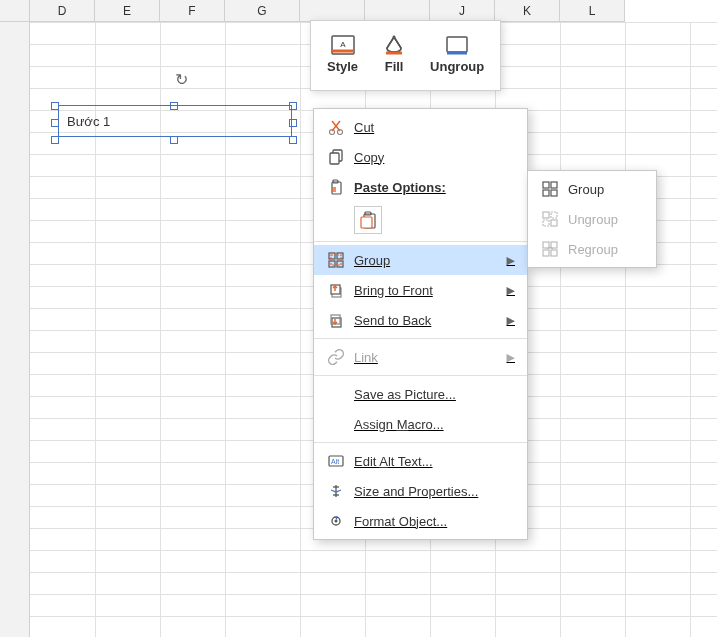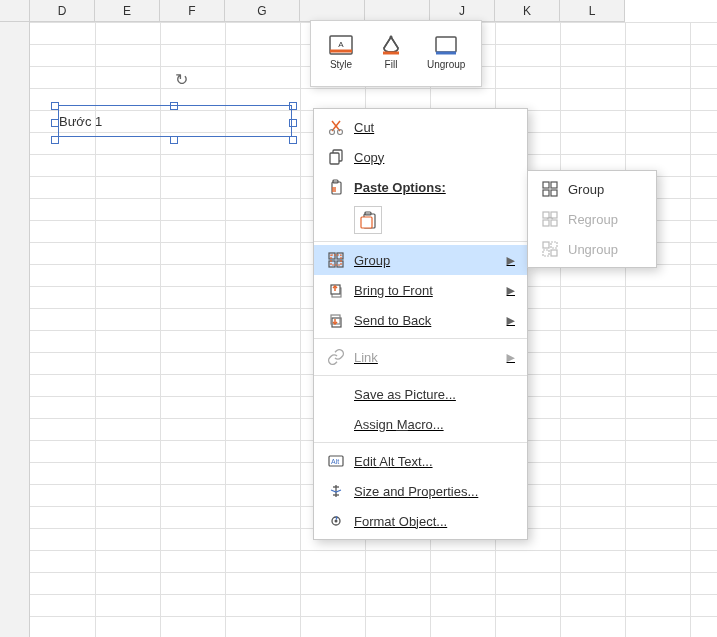--- a/index.html
+++ b/index.html
@@ -89,22 +89,23 @@
     .toolbar-btn-icon {
       width: 28px;
       height: 24px;
       display: flex;
       align-items: center;
       justify-content: center;
       font-size: 18px;
     }
 
     .toolbar-btn-label {
-      font-size: 10px;
+      font-size: 13px;
       color: #333;
+      font-weight: bold;
     }
 
     
     .context-menu {
       position: absolute;
       top: 108px;
       left: 313px;
       width: 215px;
       background: #fff;
       border: 1px solid #c8c8c8;
@@ -322,21 +323,21 @@
     <div class="handle" style="top:12px; left:115px;"></div>
     <div class="handle" style="top:12px; left:234px;"></div>
 
     <div class="handle" style="top:29px; left:-4px;"></div>
     <div class="handle" style="top:29px; left:234px;"></div>
 
     <div class="handle" style="top:46px; left:-4px;"></div>
     <div class="handle" style="top:46px; left:115px;"></div>
     <div class="handle" style="top:46px; left:234px;"></div>
 
-    <div style="position:absolute; top:15px; left:3px; width:234px; height:32px; border:1.5px solid #4472C4; background:transparent; display:flex; align-items:center; font-size:13px; color:#333;">
+    <div style="position:absolute; top:15px; left:3px; width:234px; height:32px; border:1.5px solid #4472C4; background:transparent; display:flex; align-items:center; padding-left:8px; font-size:13px; color:#333;">
       <span>Bước 1</span>
     </div>
   </div>
 
   <div class="format-toolbar">
     <div class="toolbar-buttons">
 
       <div class="toolbar-btn">
         <div class="toolbar-btn-icon">
           <svg width="26" height="22" viewBox="0 0 26 22">
@@ -534,36 +535,36 @@
           <rect x="9" y="9" width="6" height="6" fill="none" stroke="#555" stroke-width="1.2"></rect>
         </svg>
       </div>
       <span>Group</span>
     </div>
 
     <div class="sub-menu-item disabled">
       <div class="menu-icon">
         <svg width="16" height="16" viewBox="0 0 16 16">
           <rect x="1" y="1" width="6" height="6" fill="none" stroke="#bbb" stroke-width="1.2"></rect>
+          <rect x="9" y="9" width="6" height="6" fill="none" stroke="#bbb" stroke-width="1.2"></rect>
+          <rect x="1" y="9" width="6" height="6" fill="none" stroke="#bbb" stroke-width="1.2" stroke-dasharray="2,1"></rect>
+          <rect x="9" y="1" width="6" height="6" fill="none" stroke="#bbb" stroke-width="1.2" stroke-dasharray="2,1"></rect>
+        </svg>
+      </div>
+      <span>Ungroup</span>
+    </div>
+
+    <div class="sub-menu-item disabled">
+      <div class="menu-icon">
+        <svg width="16" height="16" viewBox="0 0 16 16">
+          <rect x="1" y="1" width="6" height="6" fill="none" stroke="#bbb" stroke-width="1.2"></rect>
           <rect x="9" y="1" width="6" height="6" fill="none" stroke="#bbb" stroke-width="1.2"></rect>
           <rect x="1" y="9" width="6" height="6" fill="none" stroke="#bbb" stroke-width="1.2"></rect>
           <rect x="9" y="9" width="6" height="6" fill="none" stroke="#bbb" stroke-width="1.2"></rect>
           <path d="M5 8 Q8 5 11 8" fill="none" stroke="#bbb" stroke-width="1.2"></path>
         </svg>
       </div>
       <span>Regroup</span>
     </div>
 
-    <div class="sub-menu-item disabled">
-      <div class="menu-icon">
-        <svg width="16" height="16" viewBox="0 0 16 16">
-          <rect x="1" y="1" width="6" height="6" fill="none" stroke="#bbb" stroke-width="1.2"></rect>
-          <rect x="9" y="9" width="6" height="6" fill="none" stroke="#bbb" stroke-width="1.2"></rect>
-          <rect x="1" y="9" width="6" height="6" fill="none" stroke="#bbb" stroke-width="1.2" stroke-dasharray="2,1"></rect>
-          <rect x="9" y="1" width="6" height="6" fill="none" stroke="#bbb" stroke-width="1.2" stroke-dasharray="2,1"></rect>
-        </svg>
-      </div>
-      <span>Ungroup</span>
-    </div>
-
   </div>
 
 </div>
 
 </body></html>

